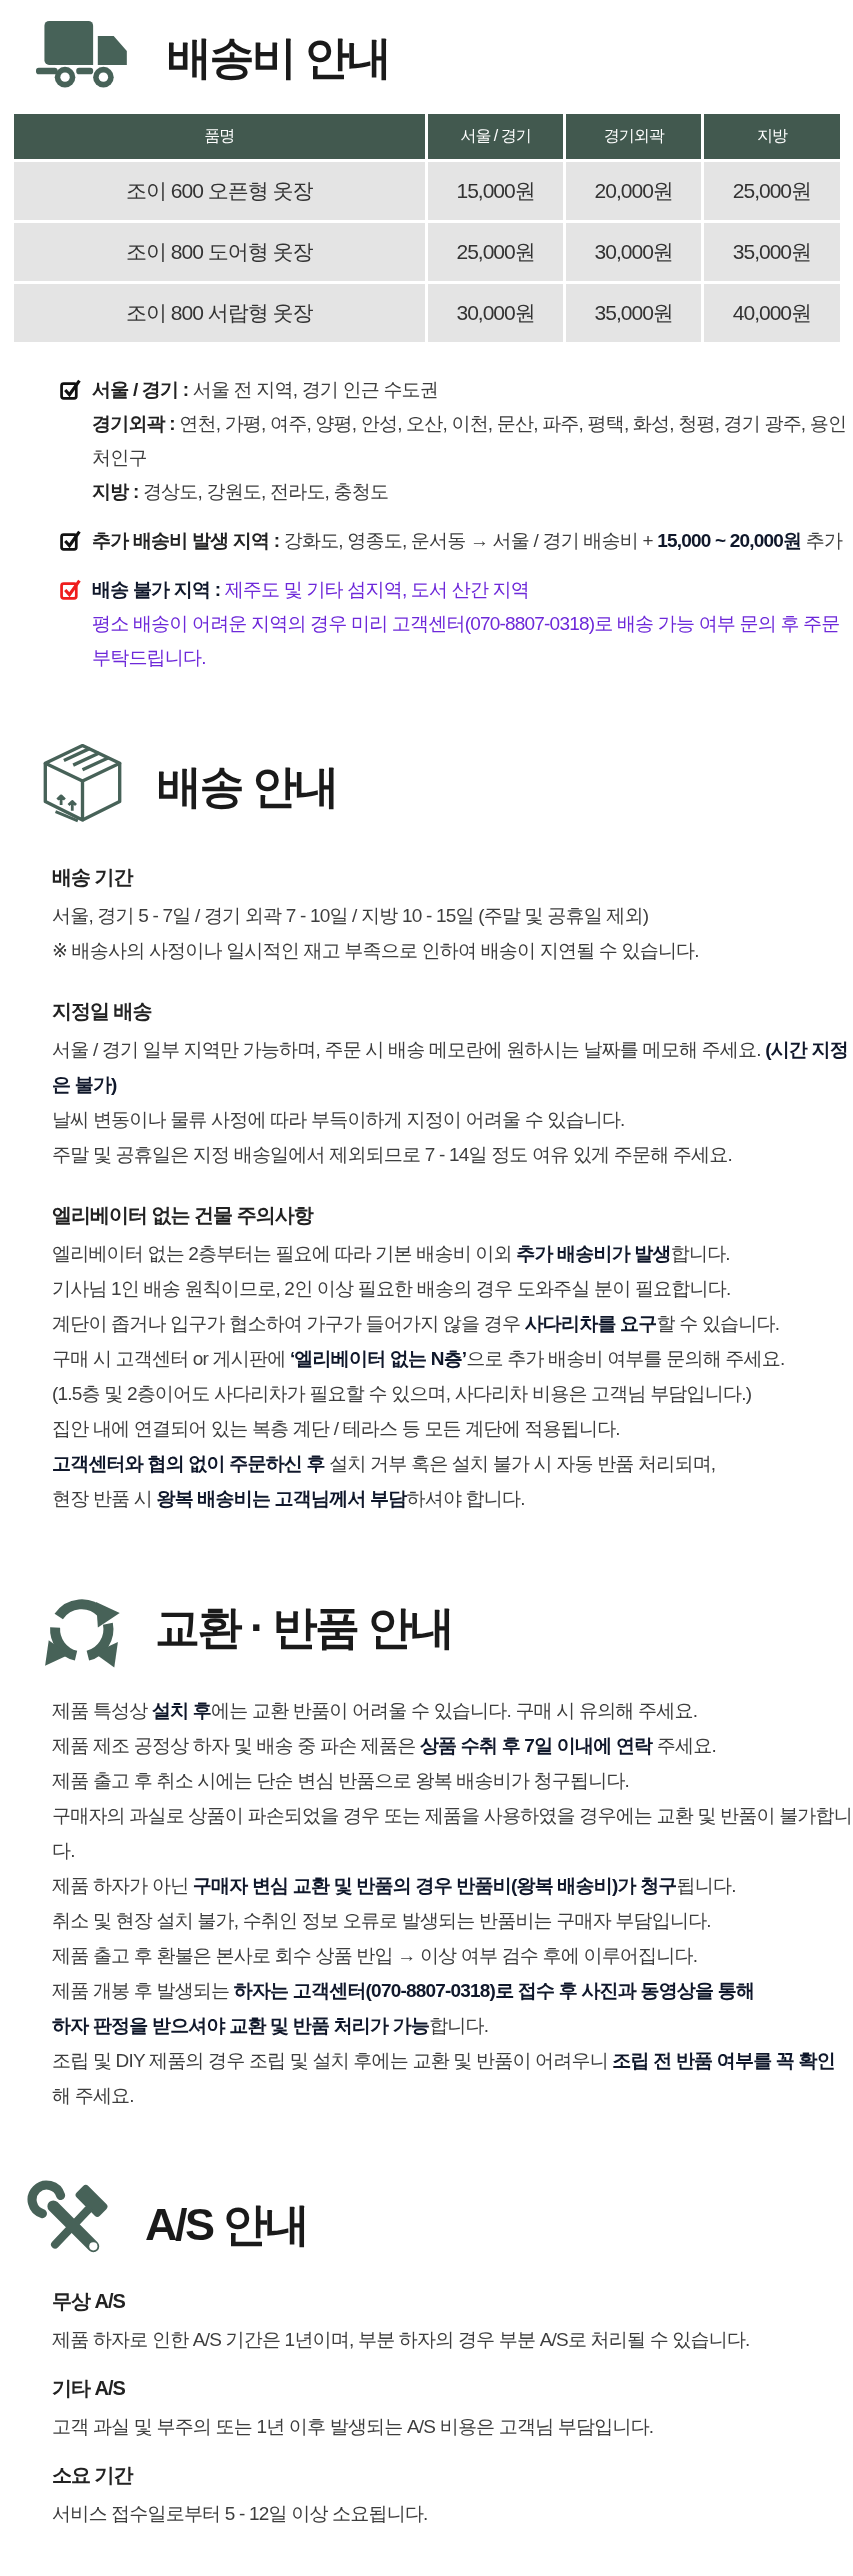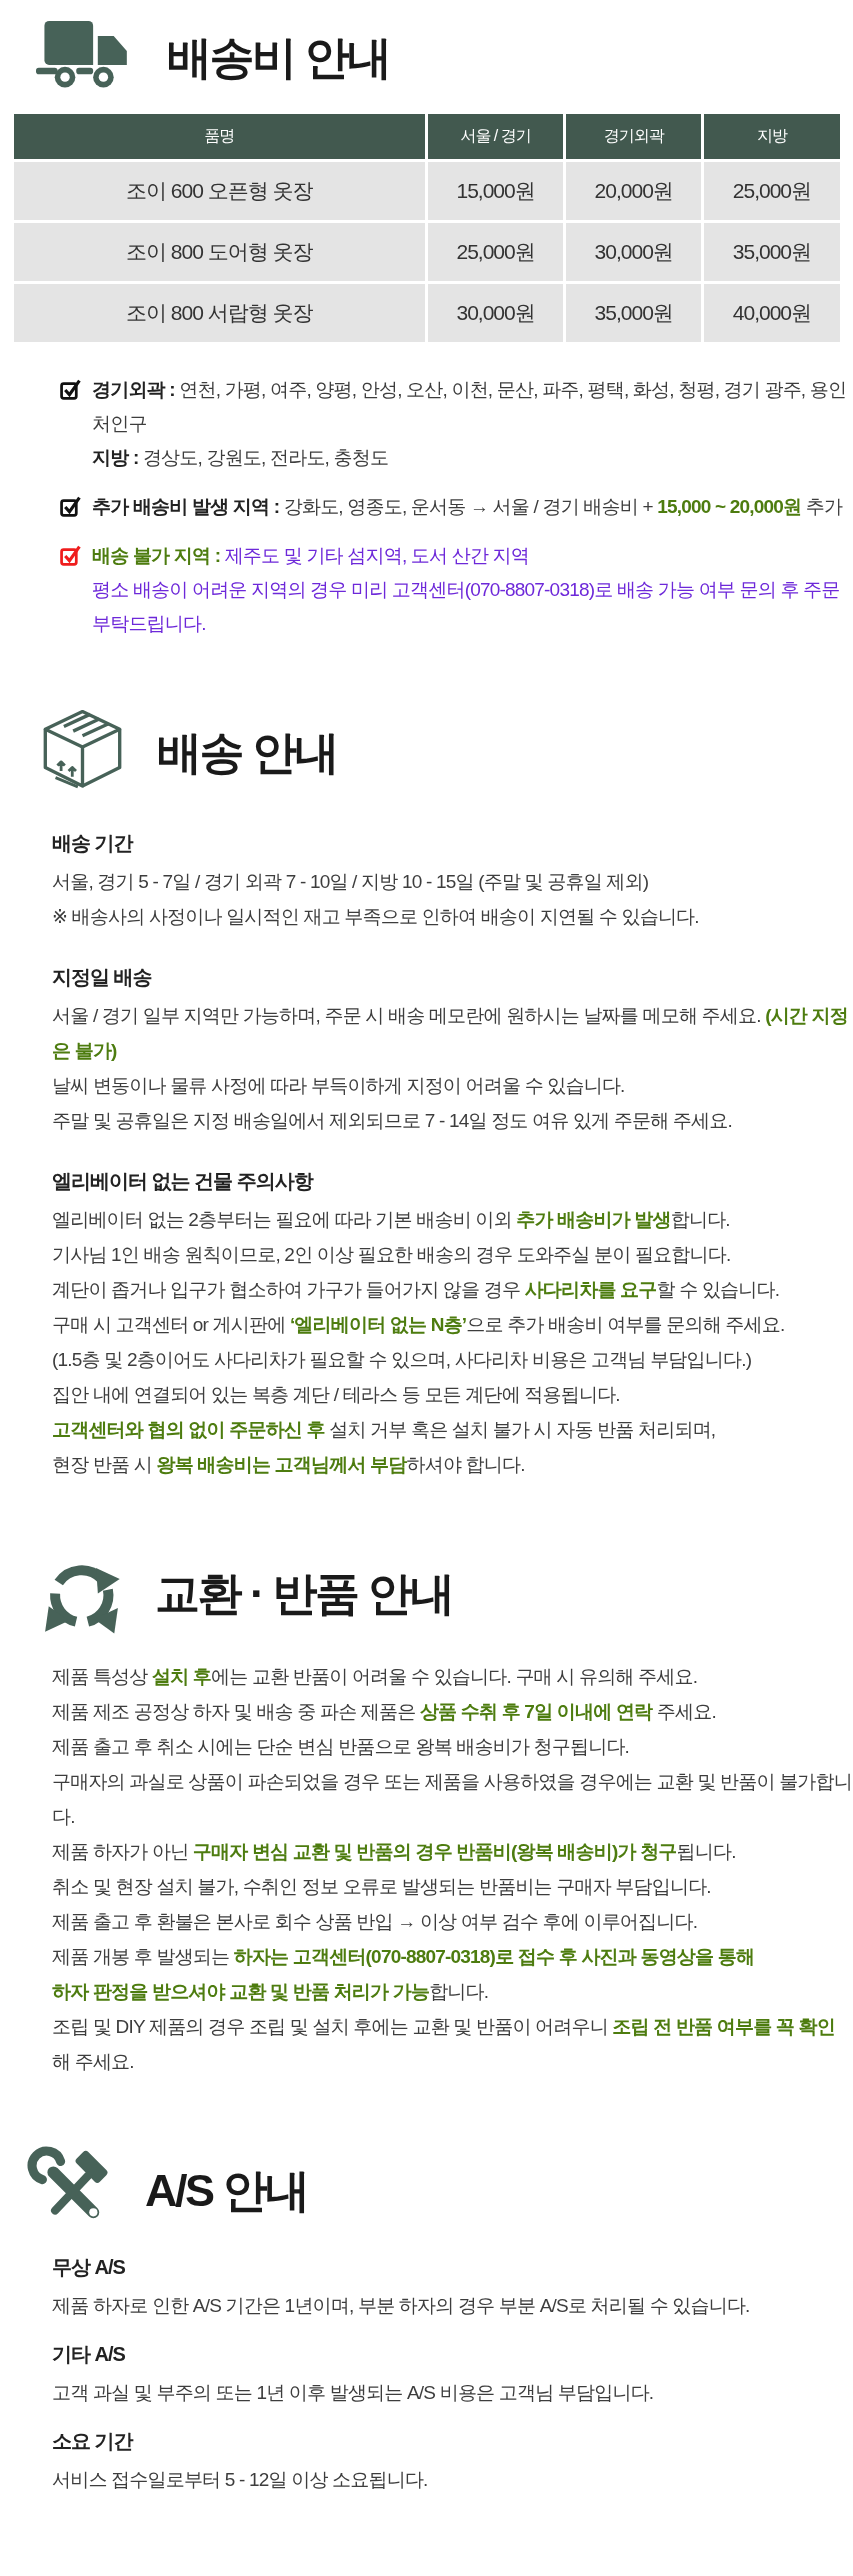--- a/index.html
+++ b/index.html
@@ -33,21 +33,21 @@
   
   .txt-block{margin:30px 0 0 52px;}
   .txt-block h3{font-size:20px;color:#222;margin:0 0 8px;letter-spacing:-1px;line-height:26px;}
   .txt-block p,.lines p{margin:0;font-size:19px;line-height:35px;letter-spacing:-0.8px;color:#3d3d3d;}
   .lines{margin:20px 0 0 52px;}
   .as-block{margin-top:18px;}
 
   
   .seg-b{font-weight:700;color:#222;}
   .seg-r{color:#6d28d9;}
-  .seg-rb{color:#4d7c0f;font-weight:700;}
+  .seg-rb{color:#0f172a;font-weight:700;}
 </style>
 </head>
 <body>
 
 <div class="page">
 
   <div class="sec-head">
     <span class="icon">
       <svg width="103" height="87" viewBox="0 0 110 90" fill="currentColor" xmlns="http://www.w3.org/2000/svg">
         <path d="M14 6 h42 a5 5 0 0 1 5 5 v42 H14 a5 5 0 0 1 -5 -5 V11 a5 5 0 0 1 5 -5 z"></path>
@@ -102,20 +102,21 @@
 
   <div class="notes">
     <div class="note">
       <span class="chk">
         <svg width="21" height="21" viewBox="0 0 20 20" xmlns="http://www.w3.org/2000/svg">
           <rect x="1.5" y="4.5" width="14" height="14" rx="2" fill="none" stroke="currentColor" stroke-width="2.6"></rect>
           <path d="M5 10.5 l4 4.5 L18.5 1.5" fill="none" stroke="currentColor" stroke-width="3"></path>
         </svg>
       </span>
       <div class="note-body">
+          <p><span class="seg-b">서울 / 경기 : </span><span>서울 전 지역, 경기 인근 수도권</span></p>
           <p><span class="seg-b">경기외곽 : </span><span>연천, 가평, 여주, 양평, 안성, 오산, 이천, 문산, 파주, 평택, 화성, 청평, 경기 광주, 용인 처인구</span></p>
           <p><span class="seg-b">지방 : </span><span>경상도, 강원도, 전라도, 충청도</span></p>
         </div>
     </div>
 
     <div class="note">
       <span class="chk">
         <svg width="21" height="21" viewBox="0 0 20 20" xmlns="http://www.w3.org/2000/svg">
           <rect x="1.5" y="4.5" width="14" height="14" rx="2" fill="none" stroke="currentColor" stroke-width="2.6"></rect>
           <path d="M5 10.5 l4 4.5 L18.5 1.5" fill="none" stroke="currentColor" stroke-width="3"></path>

